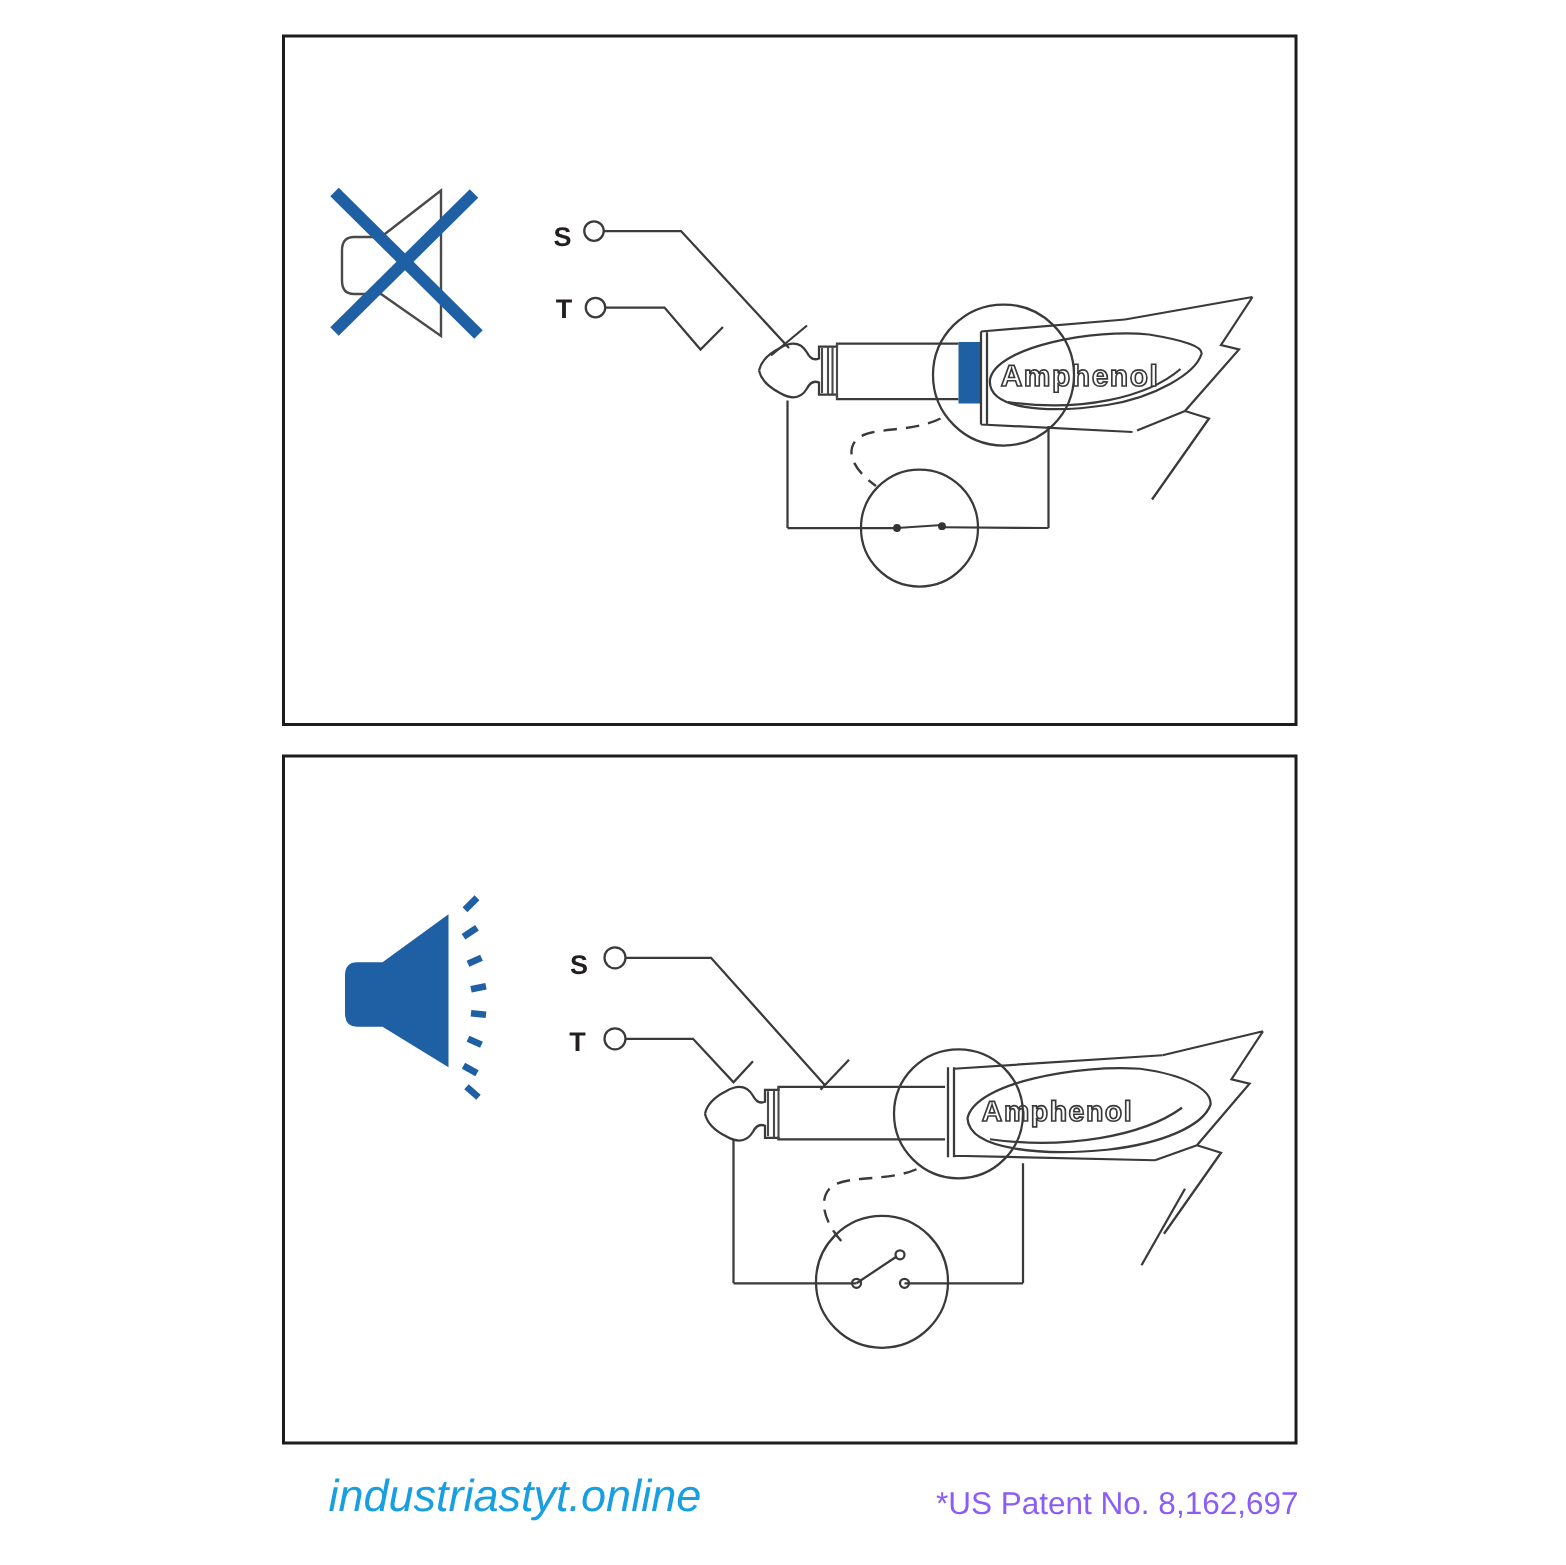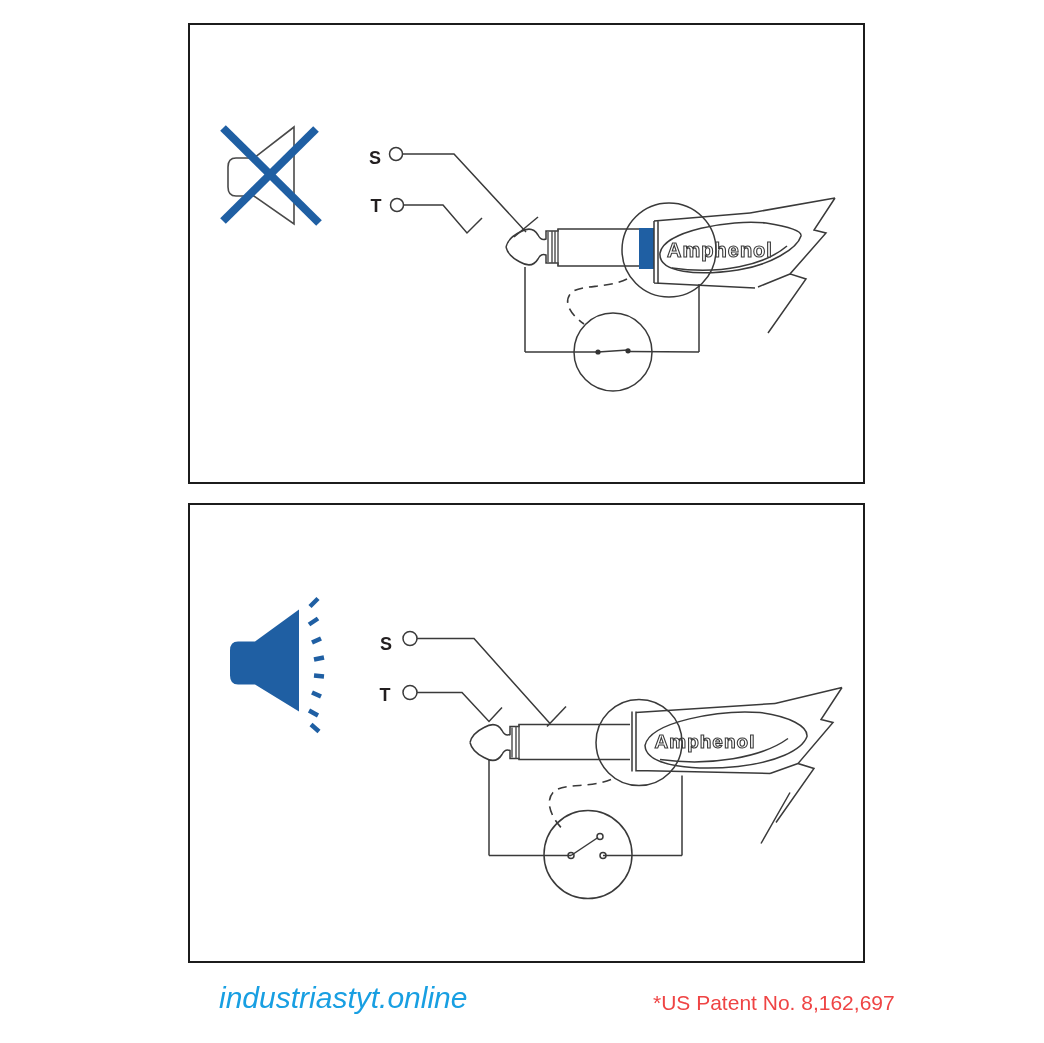--- a/index.html
+++ b/index.html
@@ -16,21 +16,21 @@
   .thin{stroke:#3a3a3a;stroke-width:1.5;fill:none;}
   .thin2{stroke:#4a4a4a;stroke-width:1.4;fill:none;}
   .dashed{stroke:#3a3a3a;stroke-width:1.6;fill:none;stroke-dasharray:9 6;}
   .st-label{font-family:"Liberation Sans",sans-serif;font-size:18px;font-weight:bold;fill:#231f20;}
   .brand-label{font-family:"Liberation Sans",sans-serif;font-weight:bold;fill:#ffffff;stroke:#3a3a3a;stroke-width:1.1;letter-spacing:1px;}
   .footer-site{
     position:absolute;left:192px;top:981px;font-size:30px;font-weight:normal;font-style:italic;
     color:#189fe2;letter-spacing:0px;margin-left:27px;
   }
   .footer-patent{
-    position:absolute;left:624px;top:991px;font-size:21px;color:#ef4444;margin-left:29px;
+    position:absolute;left:624px;top:991px;font-size:21px;color:#8b5cf6;
   }
 </style>
 </head>
 <body>
 
 <div class="stage">
 
   <div class="panel panel-top">
     <svg viewBox="0 0 673 457">
 

